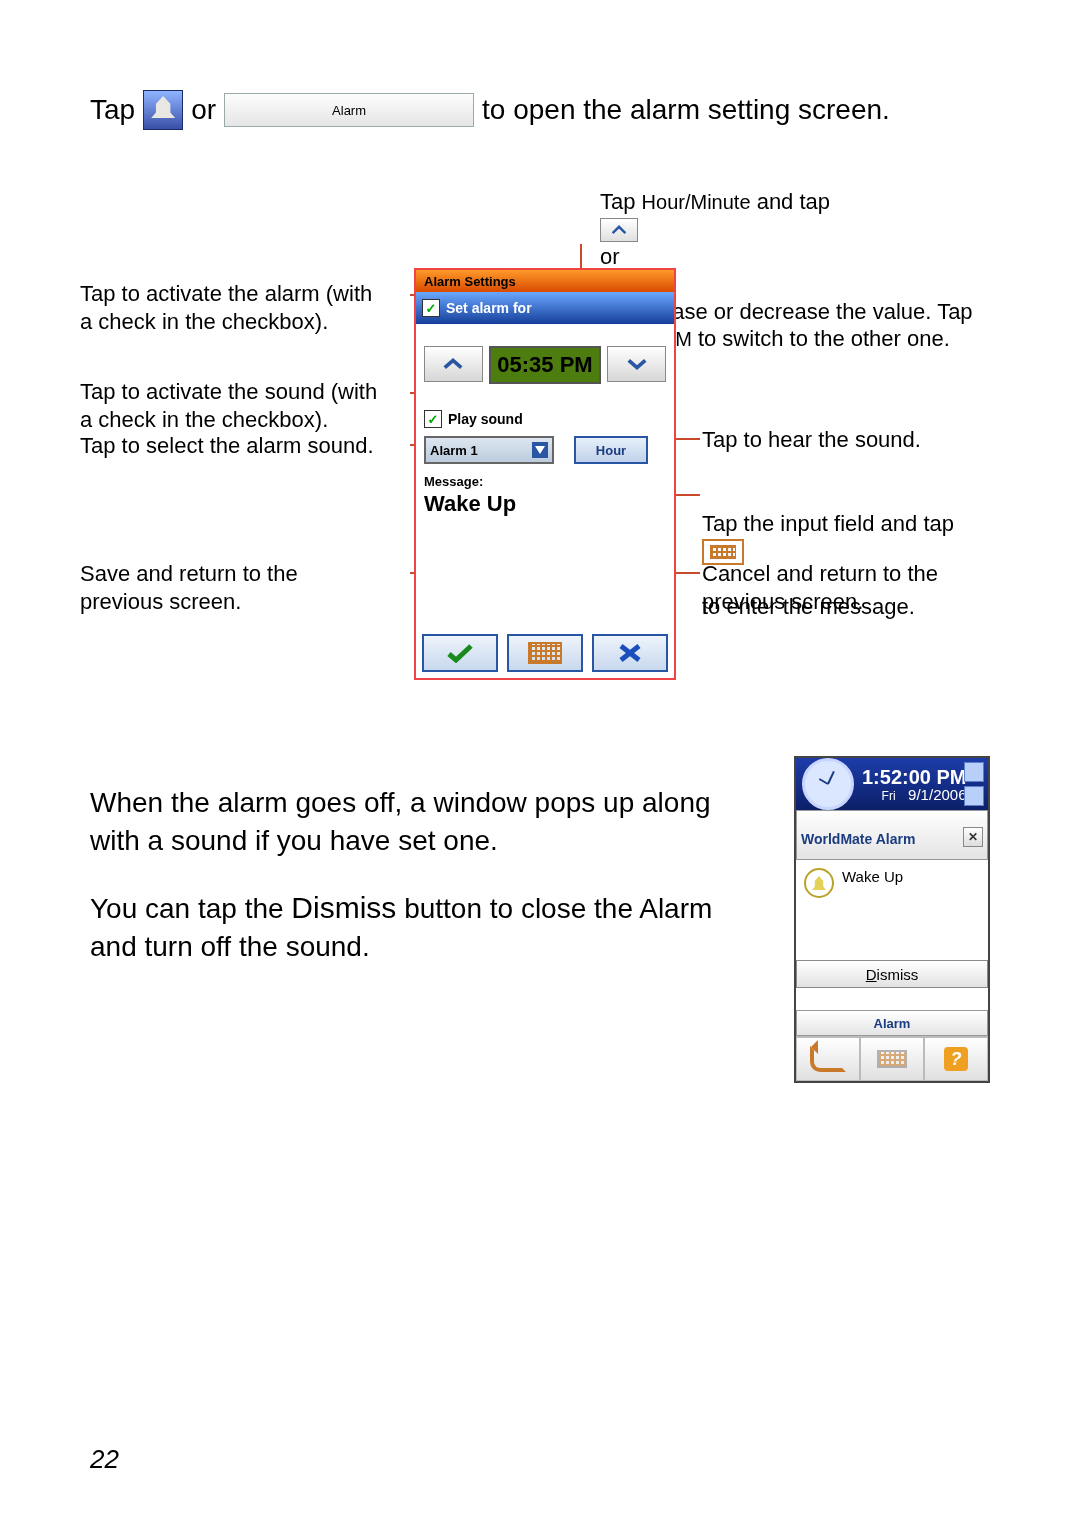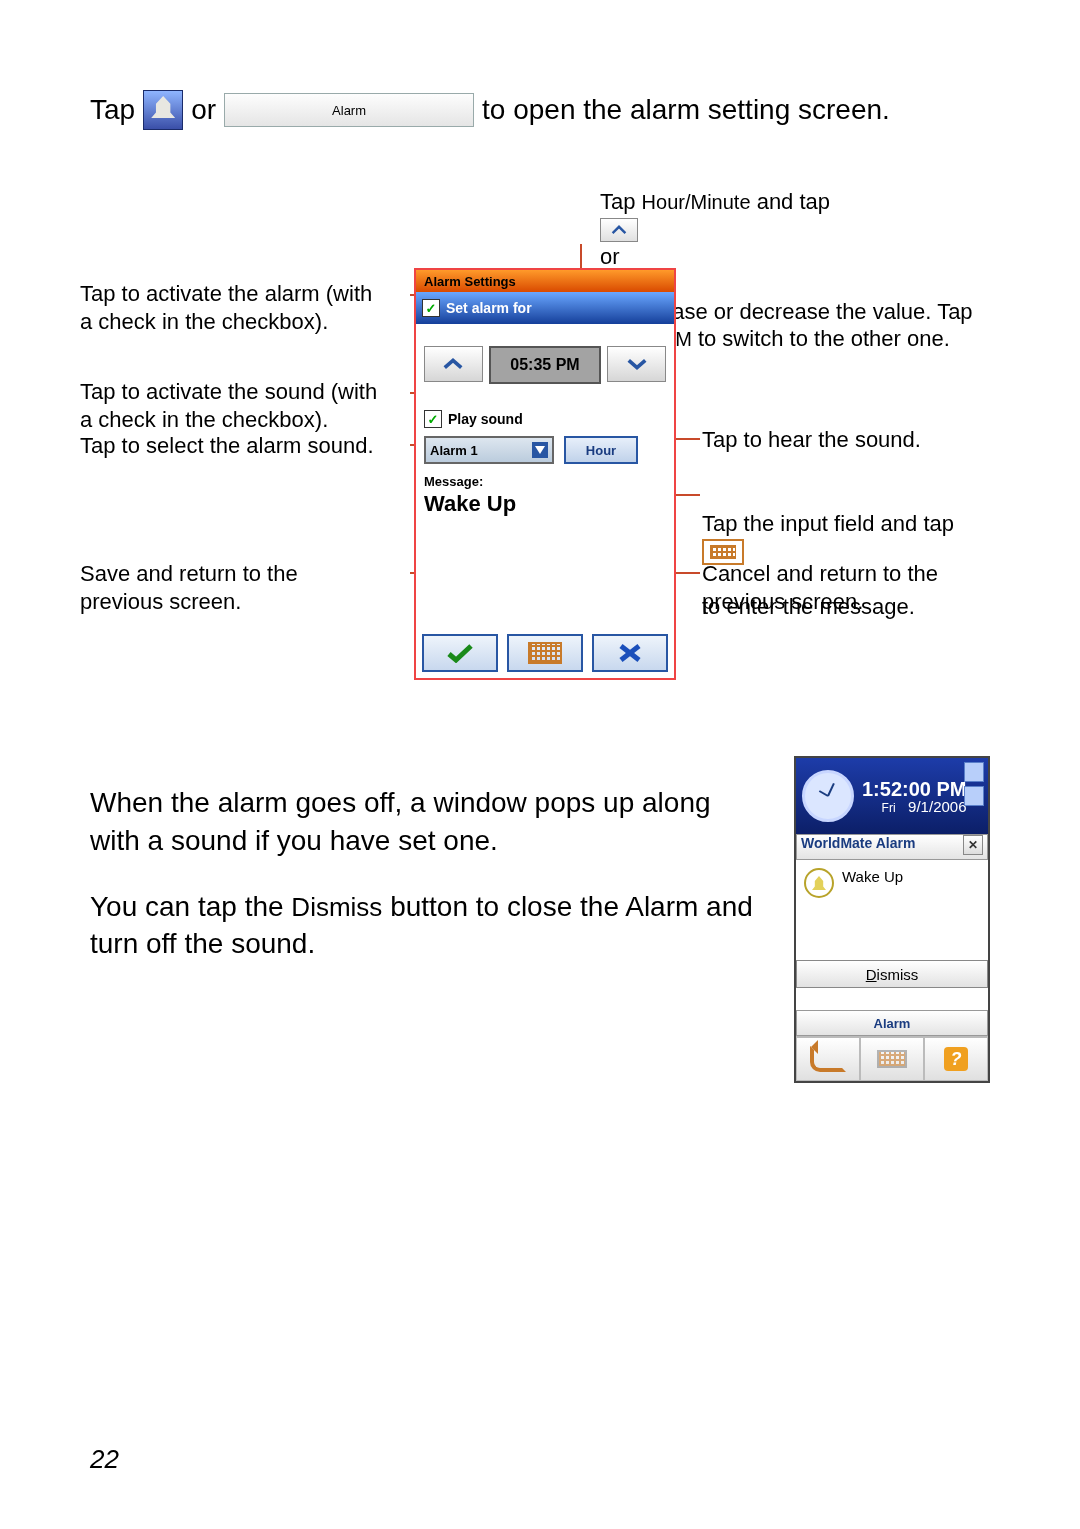--- a/index.html
+++ b/index.html
@@ -18,49 +18,49 @@
   .vline{position:absolute;background:#c84a2a;width:2px}
   
   .device{position:absolute;left:334px;top:108px;width:262px;height:412px;border:2px solid #ef4444;background:#fff;box-sizing:border-box}
   .dev-title{height:22px;background:linear-gradient(#ff9a2a,#d94a00);color:#000;font-weight:bold;font-size:13px;display:flex;align-items:center;padding-left:8px}
   .dev-row{display:flex;align-items:center;font-size:13px}
   .dev-set{height:32px;background:linear-gradient(#6aa7ff,#153f9a);color:#fff;font-weight:bold;padding-left:6px;font-size:14px}
   .dev-chk{width:16px;height:16px;background:#fff;border:1px solid #333;margin-right:6px;display:inline-flex;align-items:center;justify-content:center;color:#0a0;font-size:13px;font-weight:bold}
   .time-row{display:flex;justify-content:center;gap:6px;padding:22px 8px}
   .arrow-btn{width:58px;height:34px;background:linear-gradient(#fff,#d6d6d6);border:1px solid #888;display:flex;align-items:center;justify-content:center}
   .arrow-btn svg{width:22px;height:14px}
-  .time-box{width:110px;height:34px;border:2px solid #555;display:flex;align-items:center;justify-content:center;font-weight:bold;font-size:16px;background:#a3a3a3}
+  .time-box{width:110px;height:34px;border:2px solid #555;display:flex;align-items:center;justify-content:center;font-weight:bold;font-size:22px;background:#4d7c0f}
   .sec-cb{padding:4px 8px;font-weight:bold;font-size:14px;display:flex;align-items:center}
-  .sound-row{display:flex;gap:10px;padding:4px 8px;align-items:center}
+  .sound-row{display:flex;gap:20px;padding:4px 8px;align-items:center}
   .dd{width:118px;height:24px;border:2px solid #666;background:linear-gradient(#dde6ef,#bcd);display:flex;align-items:center;justify-content:space-between;padding:0 4px;font-size:13px;font-weight:bold}
   .dd-arr{width:16px;height:16px;background:#2856a3;display:flex;align-items:center;justify-content:center}
   .test-btn{width:70px;height:24px;border:2px solid #2856a3;background:linear-gradient(#e7effa,#c0d2ea);display:flex;align-items:center;justify-content:center;font-size:13px;font-weight:bold;color:#1a3c80}
   .msg-lab{padding:6px 8px 2px 8px;font-weight:bold;font-size:13px}
   .msg-val{padding:0 8px 6px 8px;font-weight:bold;font-size:22px}
   .bottom-bar{position:absolute;bottom:6px;left:6px;right:6px;display:flex;justify-content:space-between}
   .bb-btn{width:72px;height:34px;border:2px solid #2856a3;background:linear-gradient(#eef4fb,#c8d8ee);display:flex;align-items:center;justify-content:center}
   .kbd-icon{width:30px;height:18px;border:2px solid #c87a2a;background:repeating-linear-gradient(90deg,#c87a2a 0 2px,transparent 2px 5px),repeating-linear-gradient(0deg,#c87a2a 0 2px,transparent 2px 5px);display:inline-block}
   .arrow-mini{width:36px;height:22px;border:1px solid #888;background:linear-gradient(#fff,#e0e0e0);display:inline-flex;align-items:center;justify-content:center;vertical-align:middle}
   .arrow-mini svg{width:16px;height:10px}
   .kbd-mini{width:38px;height:22px;border:2px solid #c87a2a;display:inline-flex;align-items:center;justify-content:center;vertical-align:middle}
   .kbd-mini .kbd-icon{width:24px;height:12px;border-width:1px}
   
   .lower{display:flex;gap:30px;margin-top:46px}
   .para{font-size:28px;line-height:1.35;flex:1}
   .popup{width:268px;border:2px solid #444;background:#fff}
-  .popup-top{height:52px;background:linear-gradient(#1d3ca9,#0c1f68);color:#fff;display:flex;align-items:center;padding:12px 6px;position:relative}
+  .popup-top{height:52px;background:linear-gradient(#1d3ca9,#0c1f68);color:#fff;display:flex;align-items:center;padding:0 6px;position:relative}
   .clock{width:46px;height:46px;border:3px solid #c8d6ff;border-radius:50%;background:#dbe6ff;position:relative;margin-right:8px}
   .clock::before{content:"";position:absolute;left:50%;top:50%;width:2px;height:14px;background:#1a3c80;transform-origin:bottom;transform:translate(-50%,-100%) rotate(25deg)}
   .clock::after{content:"";position:absolute;left:50%;top:50%;width:2px;height:10px;background:#1a3c80;transform-origin:bottom;transform:translate(-50%,-100%) rotate(-60deg)}
   .pt-text{display:flex;flex-direction:column;font-weight:bold;font-size:20px;line-height:1}
   .pt-date{font-size:15px;font-weight:normal;text-align:right}
   .pt-day{font-size:12px;font-weight:normal}
   .side-icons{position:absolute;right:4px;top:4px;display:flex;flex-direction:column;gap:4px}
   .si{width:18px;height:18px;background:#b8cffa;border:1px solid #5a7fc9}
-  .wm-bar{height:24px;border:1px solid #999;background:linear-gradient(#fff,#e4e4e4);display:flex;align-items:flex-start;justify-content:space-between;padding:0 4px;font-size:14px;font-weight:bold;color:#1a3c80}
+  .wm-bar{height:24px;border:1px solid #999;background:linear-gradient(#fff,#e4e4e4);display:flex;align-items:flex-end;justify-content:space-between;padding:12px 4px;font-size:14px;font-weight:bold;color:#1a3c80}
   .wm-x{width:18px;height:18px;border:1px solid #888;background:linear-gradient(#fff,#ddd);display:flex;align-items:center;justify-content:center;font-size:12px;color:#333}
   .wm-body{padding:8px 8px 18px 8px;font-size:15px;display:flex;align-items:flex-start;gap:8px;min-height:70px}
   .bell{width:26px;height:26px;border:2px solid #b8a32a;border-radius:50%;display:flex;align-items:center;justify-content:center}
   .bell::after{content:"";width:14px;height:14px;background:#e3d15a;clip-path:polygon(50% 0,80% 35%,80% 75%,100% 100%,0 100%,20% 75%,20% 35%)}
   .dismiss{margin:4px auto 22px auto;width:190px;height:26px;border:1px solid #888;background:linear-gradient(#fff,#e2e2e2);display:flex;align-items:center;justify-content:center;font-size:15px}
   .alarm-row{height:24px;border:1px solid #999;background:linear-gradient(#fff,#e4e4e4);display:flex;align-items:center;justify-content:center;font-size:13px;font-weight:bold;color:#1a3c80}
   .tool-row{height:44px;display:flex;border-top:1px solid #bbb}
   .tool-row>div{flex:1;border:1px solid #bbb;background:linear-gradient(#fff,#e0e0e0);display:flex;align-items:center;justify-content:center}
   .back-ico{width:28px;height:18px;border-bottom:4px solid #c87a2a;border-left:4px solid #c87a2a;border-top:4px solid transparent;border-right:4px solid transparent;border-radius:0 0 0 10px;position:relative}
   .back-ico::after{content:"";position:absolute;left:-10px;top:-10px;border:7px solid transparent;border-right-color:#c87a2a}
@@ -177,21 +177,21 @@
             </svg>
           </div>
       </div>
     </div>
   </div>
 
   <div class="lower">
     <div>
       <p class="para">When the alarm goes off, a window pops up along with a sound if you have set one.</p>
       <p class="para">
-        <span>You can tap the </span><span style="font-size:26px">Dismiss</span><span> button to close the Alarm and turn off the sound.</span>
+        <span>You can tap the </span><span style="font-size:30px">Dismiss</span><span> button to close the Alarm and turn off the sound.</span>
       </p>
     </div>
     <div class="popup">
       <div class="popup-top">
         <div class="clock"></div>
         <div class="pt-text">
           <span>1:52:00 PM</span>
           <span class="pt-date"><span class="pt-day">Fri</span>&nbsp;&nbsp;&nbsp;<span>9/1/2006</span></span>
         </div>
         <div class="side-icons">

